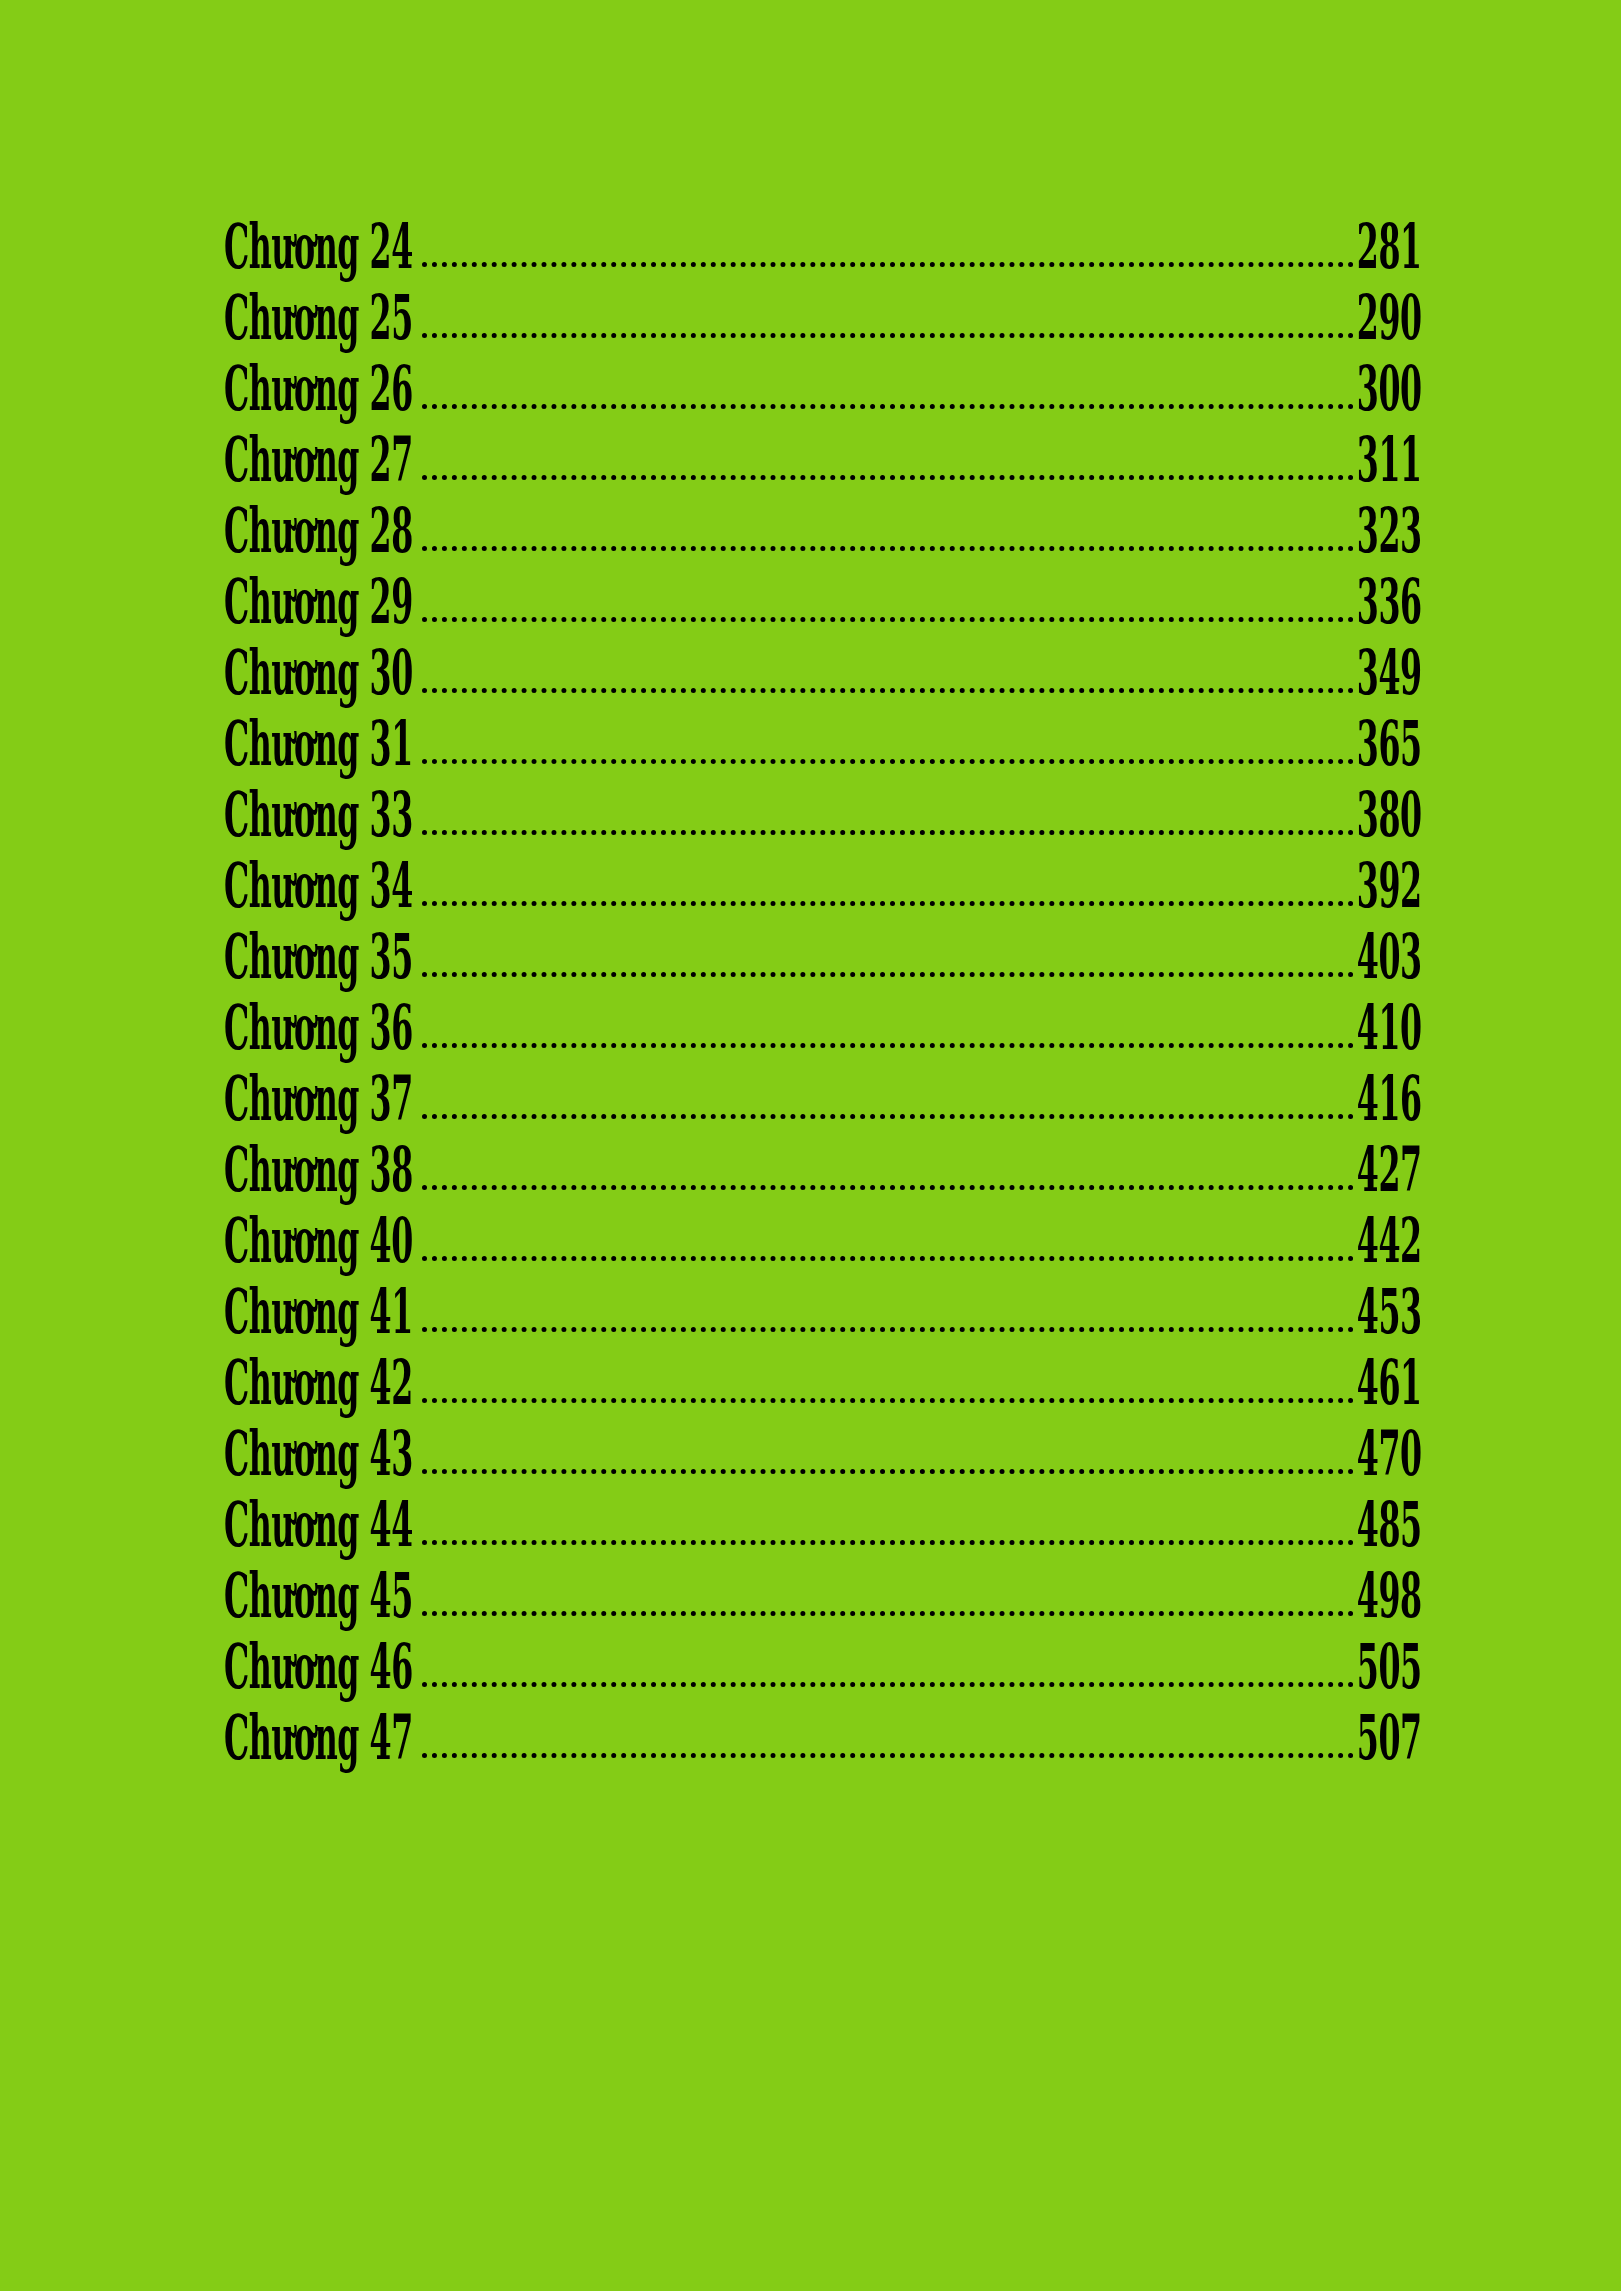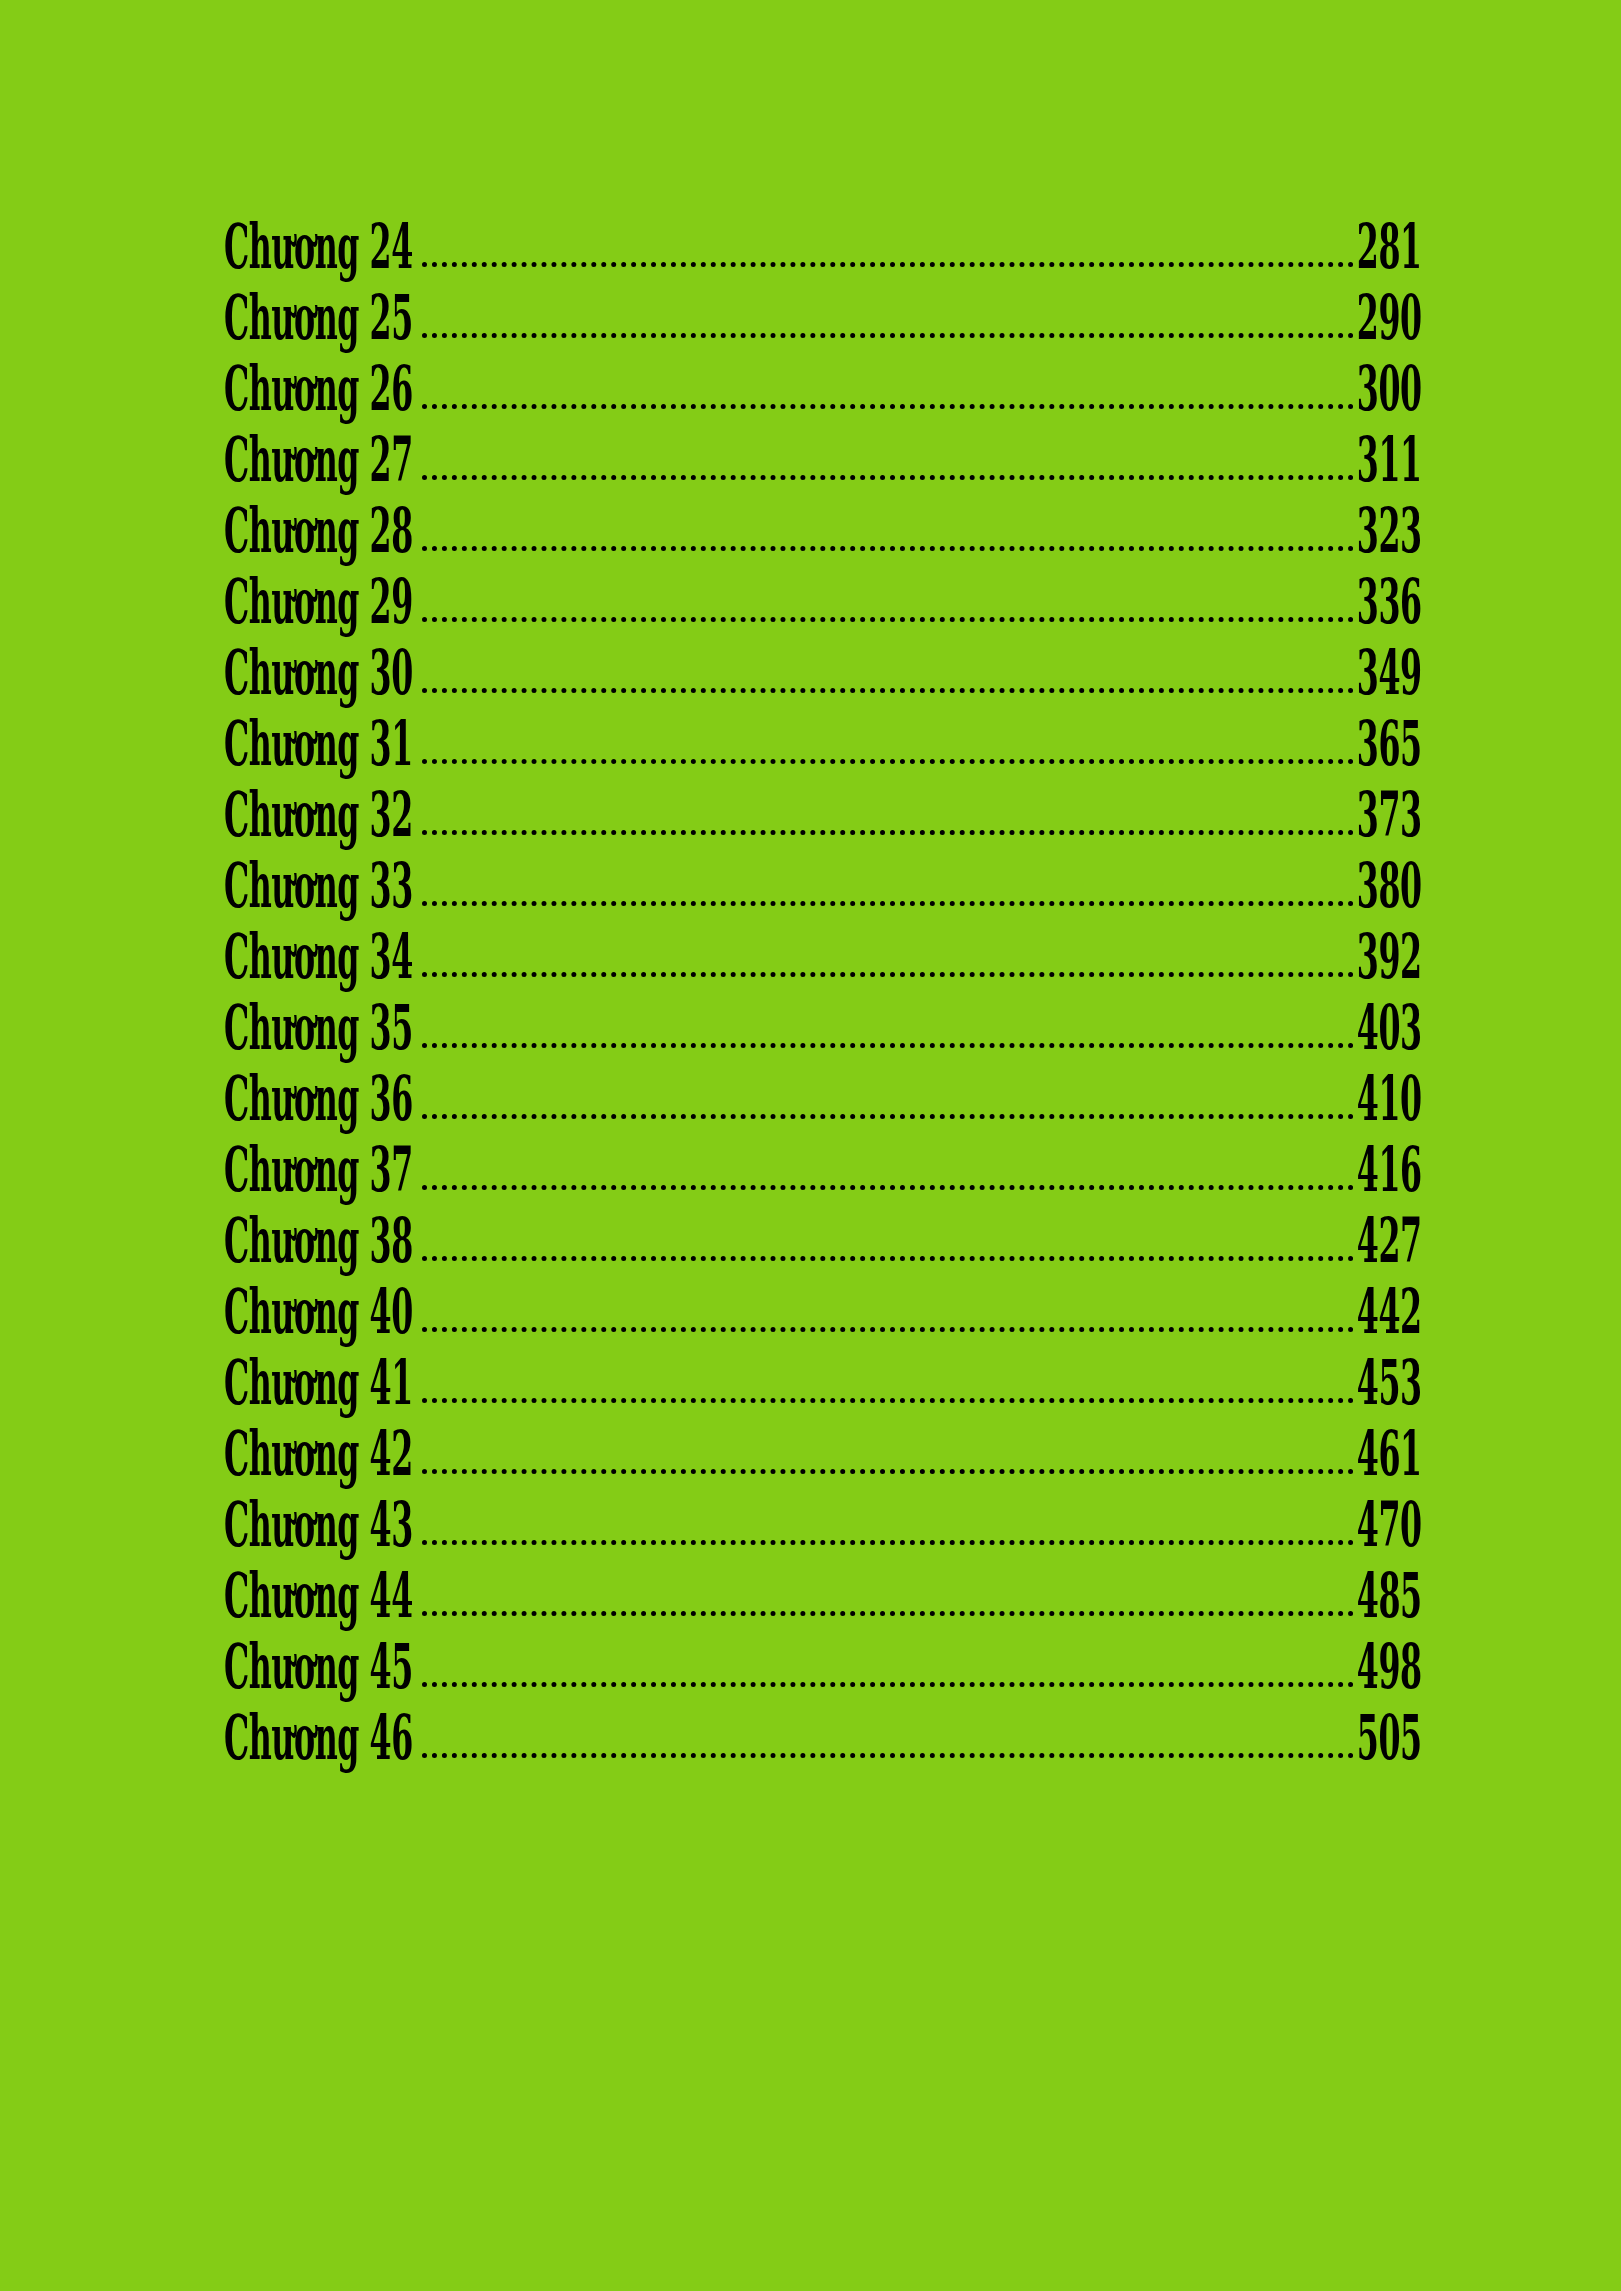--- a/index.html
+++ b/index.html
@@ -77,25 +77,20 @@
       <span class="t cx" style="transform: scaleX(0.52); margin-right: -173px;">Chương 30</span>
       <span class="dots"></span>
       <span class="p cx" style="transform: scaleX(0.52); margin-left: -60px;">349</span>
     </div>
     <div class="row">
       <span class="t cx" style="transform: scaleX(0.52); margin-right: -173px;">Chương 31</span>
       <span class="dots"></span>
       <span class="p cx" style="transform: scaleX(0.52); margin-left: -60px;">365</span>
     </div>
     <div class="row">
-      <span class="t cx" style="transform: scaleX(0.52); margin-right: -173px;">Chương 32</span>
-      <span class="dots"></span>
-      <span class="p cx" style="transform: scaleX(0.52); margin-left: -60px;">373</span>
-    </div>
-    <div class="row">
       <span class="t cx" style="transform: scaleX(0.52); margin-right: -173px;">Chương 33</span>
       <span class="dots"></span>
       <span class="p cx" style="transform: scaleX(0.52); margin-left: -60px;">380</span>
     </div>
     <div class="row">
       <span class="t cx" style="transform: scaleX(0.52); margin-right: -173px;">Chương 34</span>
       <span class="dots"></span>
       <span class="p cx" style="transform: scaleX(0.52); margin-left: -60px;">392</span>
     </div>
     <div class="row">
@@ -146,16 +141,21 @@
     <div class="row">
       <span class="t cx" style="transform: scaleX(0.52); margin-right: -173px;">Chương 45</span>
       <span class="dots"></span>
       <span class="p cx" style="transform: scaleX(0.52); margin-left: -60px;">498</span>
     </div>
     <div class="row">
       <span class="t cx" style="transform: scaleX(0.52); margin-right: -173px;">Chương 46</span>
       <span class="dots"></span>
       <span class="p cx" style="transform: scaleX(0.52); margin-left: -60px;">505</span>
     </div>
+    <div class="row">
+      <span class="t cx" style="transform: scaleX(0.52); margin-right: -173px;">Chương 47</span>
+      <span class="dots"></span>
+      <span class="p cx" style="transform: scaleX(0.52); margin-left: -60px;">507</span>
+    </div>
 
   </div>
 </div>
 
 
 </body></html>

